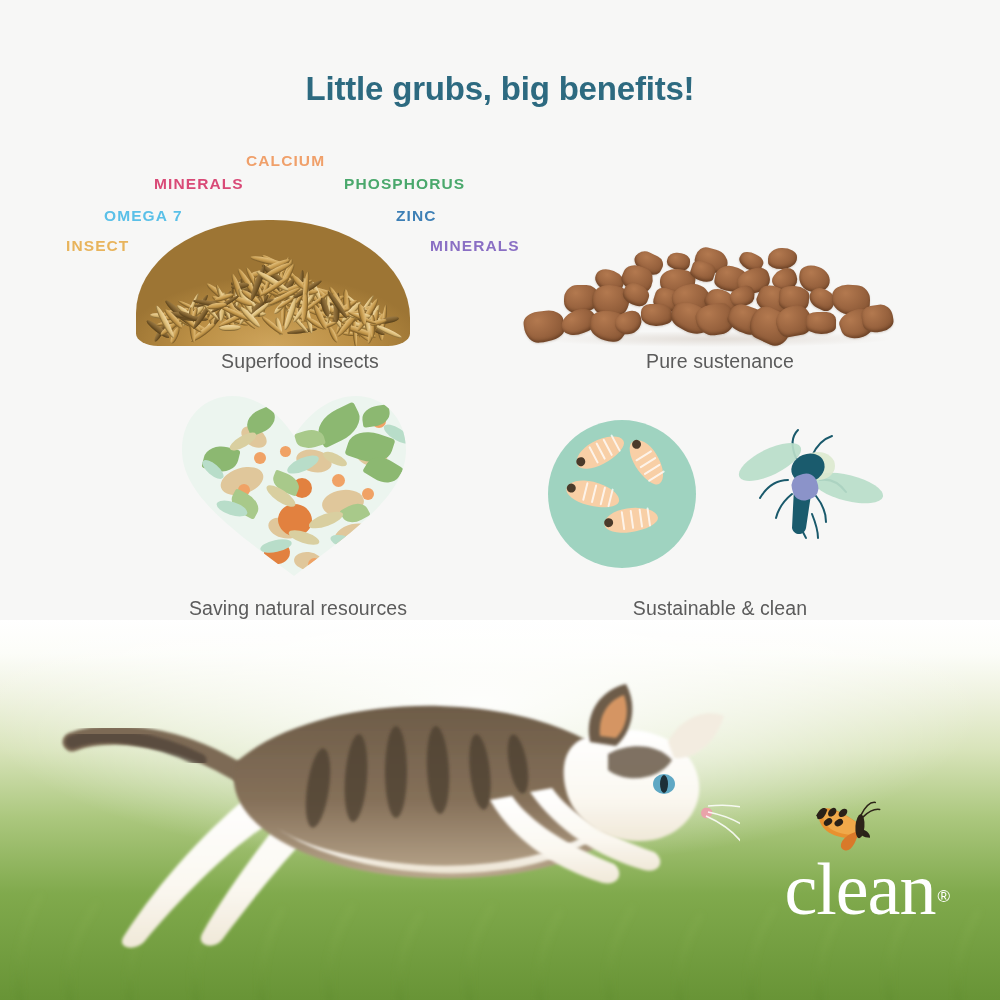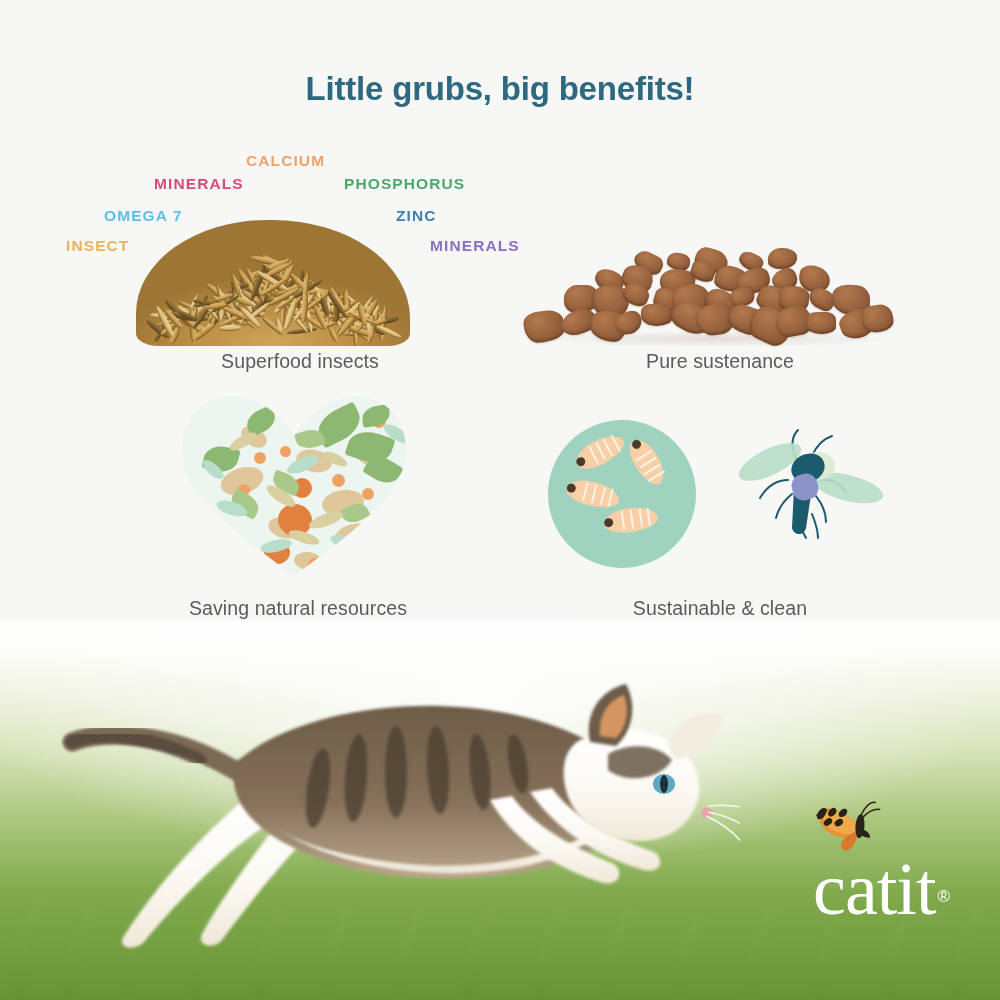--- a/index.html
+++ b/index.html
@@ -690,16 +690,16 @@
         <ellipse cx="46" cy="44" rx="4.5" ry="12" fill="#2d2419" transform="rotate(22 46 44)"></ellipse>
         <g stroke="#2d2419" stroke-width="1.5" fill="none" stroke-linecap="round">
           <path d="M50 34 C 58 26, 64 24, 68 26"></path>
           <path d="M52 36 C 60 32, 66 32, 70 34"></path>
         </g>
       </g>
     </svg>
   </div>
 
   <div class="brand">
-    <span class="logo">catit</span><span class="reg">®</span>
+    <span class="logo">clean</span><span class="reg">®</span>
   </div>
 
 </div>
 
 </body></html>

